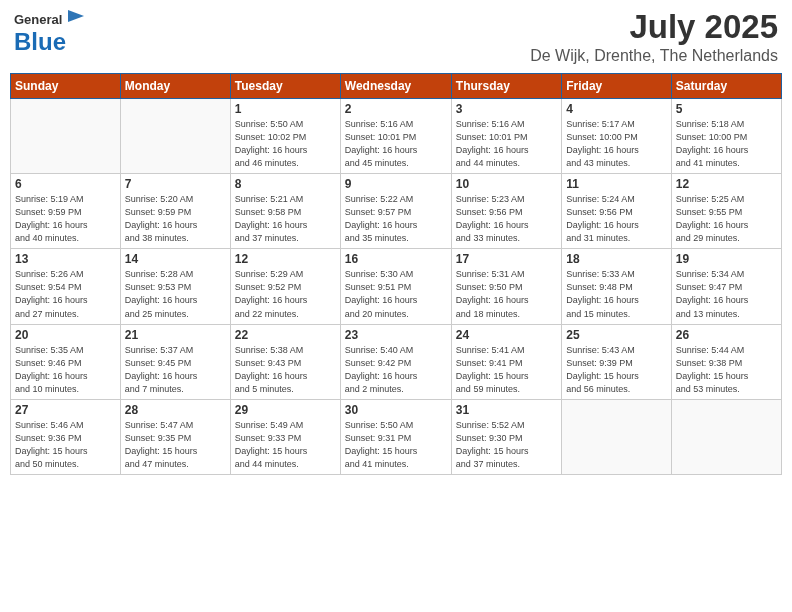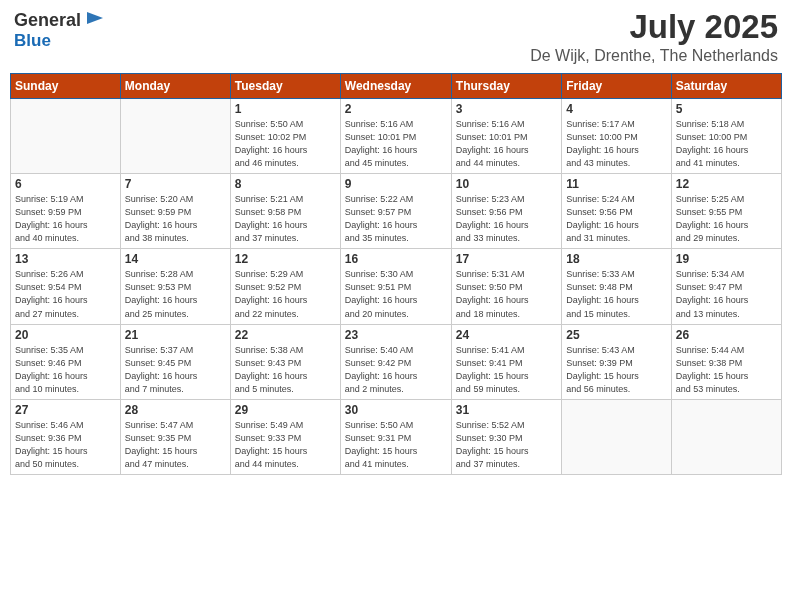--- a/index.html
+++ b/index.html
@@ -16,27 +16,27 @@
       align-items: flex-start;
       margin-bottom: 8px;
       padding: 0 4px;
     }
     .logo {
       display: flex;
       flex-direction: column;
       align-items: flex-start;
     }
     .logo-general {
-      font-size: 18px;
+      font-size: 13px;
       font-weight: bold;
       color: #333;
       text-align: center;
     }
     .logo-blue {
-      font-size: 17px;
+      font-size: 24px;
       font-weight: bold;
       color: #1a6bb5;
     }
     .title-area {
       text-align: right;
     }
     .month-title {
       font-size: 33px;
       font-weight: bold;
       color: #333;

